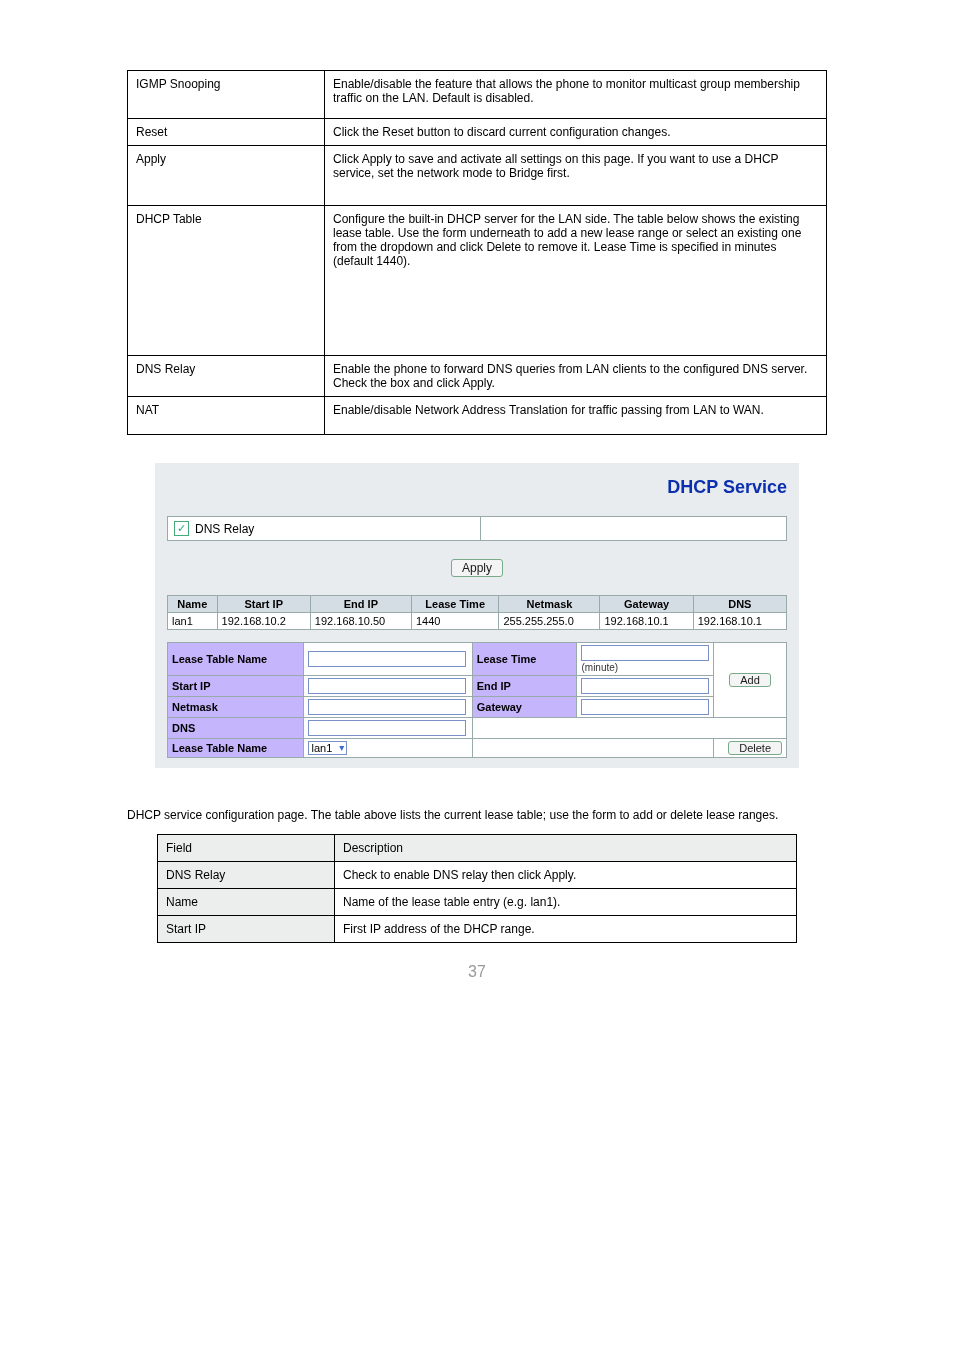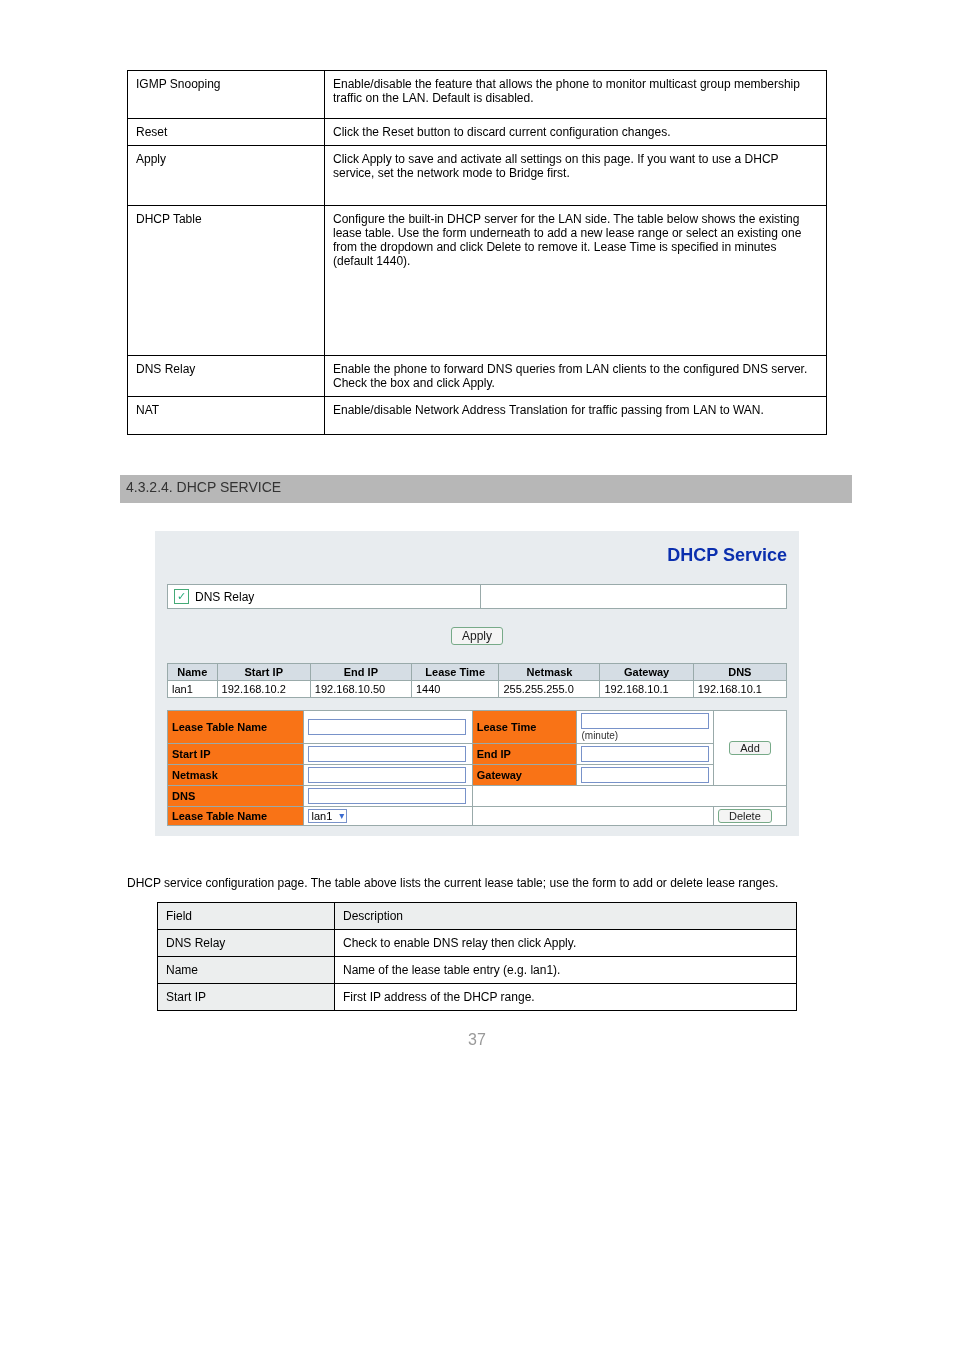--- a/index.html
+++ b/index.html
@@ -108,21 +108,21 @@
     margin-top:12px;
     background:#fff;
   }
   .form-table td {
     border:1px solid #9aa;
     padding:2px 4px;
     font-size:11px;
     background:#fff;
     vertical-align:middle;
   }
-  .form-table .hdr { background:#f97316; font-weight:bold;margin-top:45px; }
+  .form-table .hdr { background:#c4b5fd; font-weight:bold;margin-top:45px; }
   .form-table input[type=text]{
     width: 95%;
     border:1px solid #7892c9;
     background:#fff;
     font-size:11px;
     padding:1px 2px;
   }
   .side-btn {
     border:1px solid #7a8;
     border-radius:3px;
@@ -196,21 +196,20 @@
           <td class="c1">DNS Relay</td>
           <td>Enable the phone to forward DNS queries from LAN clients to the configured DNS server. Check the box and click Apply.</td>
         </tr>
     <tr class="tall4">
           <td class="c1">NAT</td>
           <td>Enable/disable Network Address Translation for traffic passing from LAN to WAN.</td>
         </tr>
   </tbody>
     </table>
 
-  <div class="section-bar">4.3.2.4. DHCP SERVICE</div>
 
   <div class="panel">
     <div class="panel-title">DHCP Service</div>
 
     <div class="dnsrelay-box">
       <div class="dnsrelay-left">
         <span class="chk">✓</span>
         <span>DNS Relay</span>
       </div>
       <div class="dnsrelay-right"></div>
@@ -268,21 +267,21 @@
       </tr>
       <tr>
         <td class="hdr">DNS</td>
         <td><input type="text" style=""></td>
         <td colspan="3"></td>
       </tr>
       <tr>
         <td class="hdr">Lease Table Name</td>
         <td><span class="sel">lan1</span></td>
         <td colspan="2"></td>
-        <td style="text-align:left"><span class="side-btn">Delete</span></td>
+        <td style="text-align:right"><span class="side-btn">Delete</span></td>
       </tr>
     </tbody>
       </table>
   </div>
 
   <div class="caption">DHCP service configuration page. The table above lists the current lease table; use the form to add or delete lease ranges.</div>
 
   <table class="desc-table">
     <tbody>
         <tr class="h">

